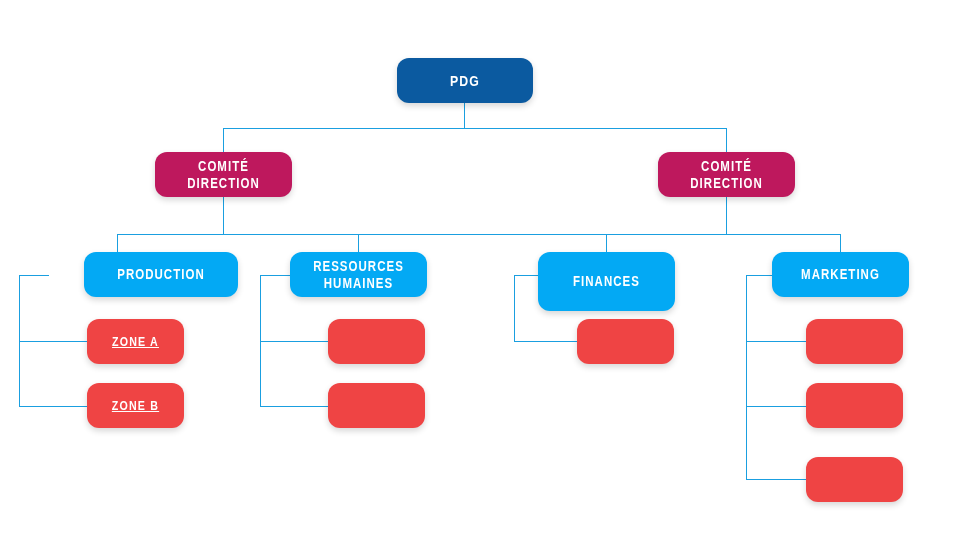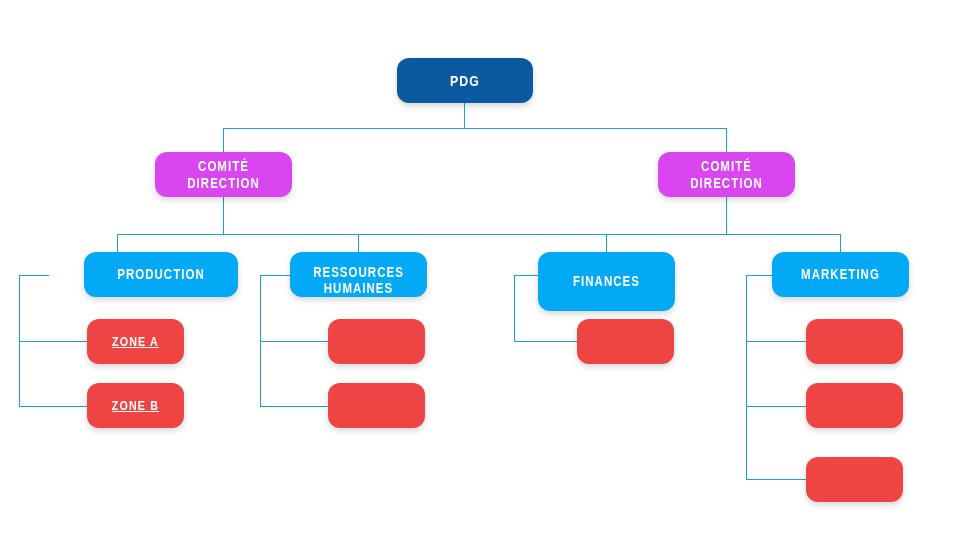--- a/index.html
+++ b/index.html
@@ -43,21 +43,21 @@
     letter-spacing: 0.09em;
     line-height: 1.18;
     transform: scaleX(0.82);
     white-space: pre-line;
     display: block;
     width: 122%;
   }
 
   
   .lvl-root   { background: #0B5AA0; }
-  .lvl-mid    { background: #d946ef; }
+  .lvl-mid    { background: #be185d; }
   .lvl-dept   { background: #03A9F4; }
   .lvl-leaf   { background: #ef4444; text-decoration: underline; }
 
   
   .lvl-root .node-label { font-size: 15px; }
   .lvl-mid  .node-label { font-size: 14px; }
   .lvl-dept .node-label { font-size: 14px; }
   .lvl-leaf .node-label { font-size: 13px; letter-spacing: 0.11em; }
 </style>
 </head>
@@ -107,21 +107,21 @@
   </div>
 
   <div class="node lvl-mid" style="left:658px; top:152px; width:137px; height:45px;">
     <span class="node-label">COMITÉ DIRECTION</span>
   </div>
 
   <div class="node lvl-dept" style="left:49px; top:252px; width:154px; height:45px;margin-left:35px;">
     <span class="node-label">PRODUCTION</span>
   </div>
 
-  <div class="node lvl-dept" style="left:290px; top:252px; width:137px; height:45px;align-items:flex-end;">
+  <div class="node lvl-dept" style="left:290px; top:252px; width:137px; height:45px;">
     <span class="node-label">RESSOURCES
 HUMAINES</span>
   </div>
 
   <div class="node lvl-dept" style="left:538px; top:252px; width:137px; height:59px;">
     <span class="node-label">FINANCES</span>
   </div>
 
   <div class="node lvl-dept" style="left:772px; top:252px; width:137px; height:45px;">
     <span class="node-label">MARKETING</span>

